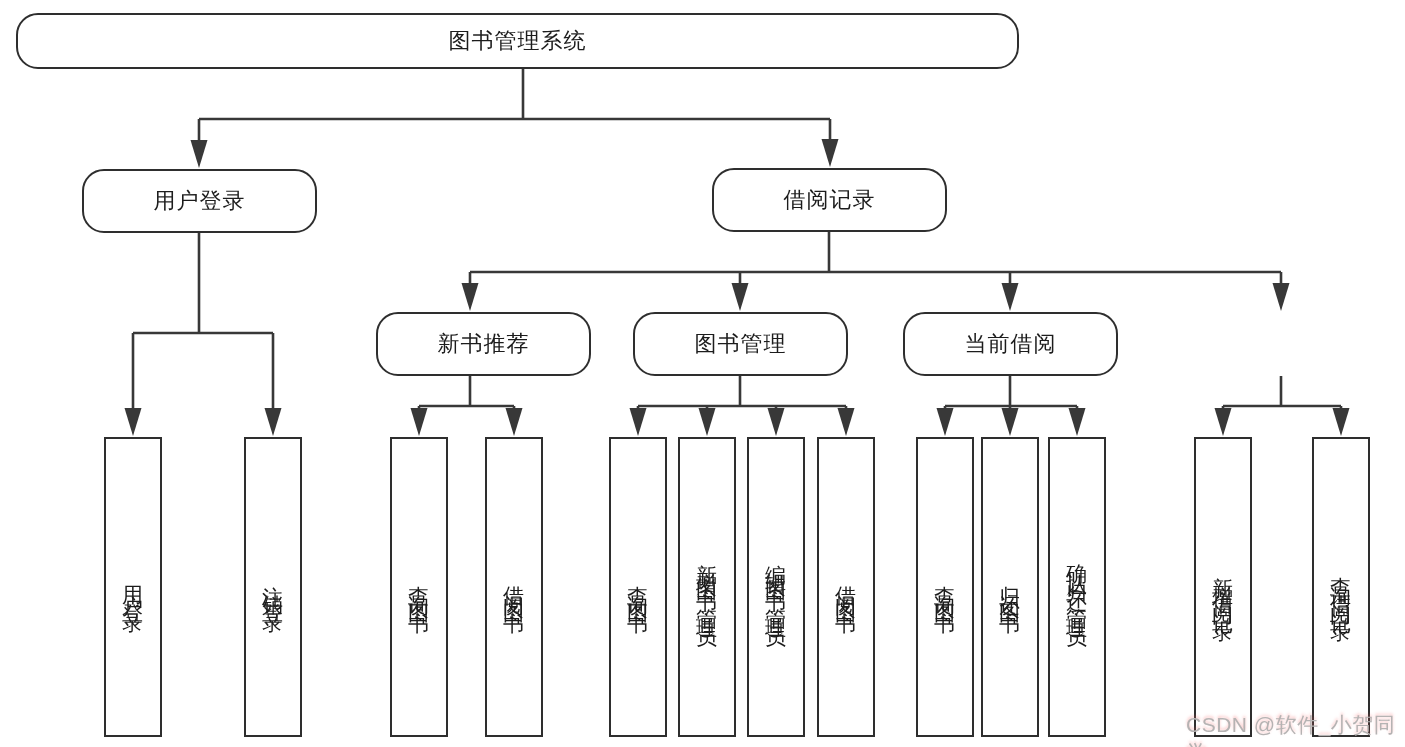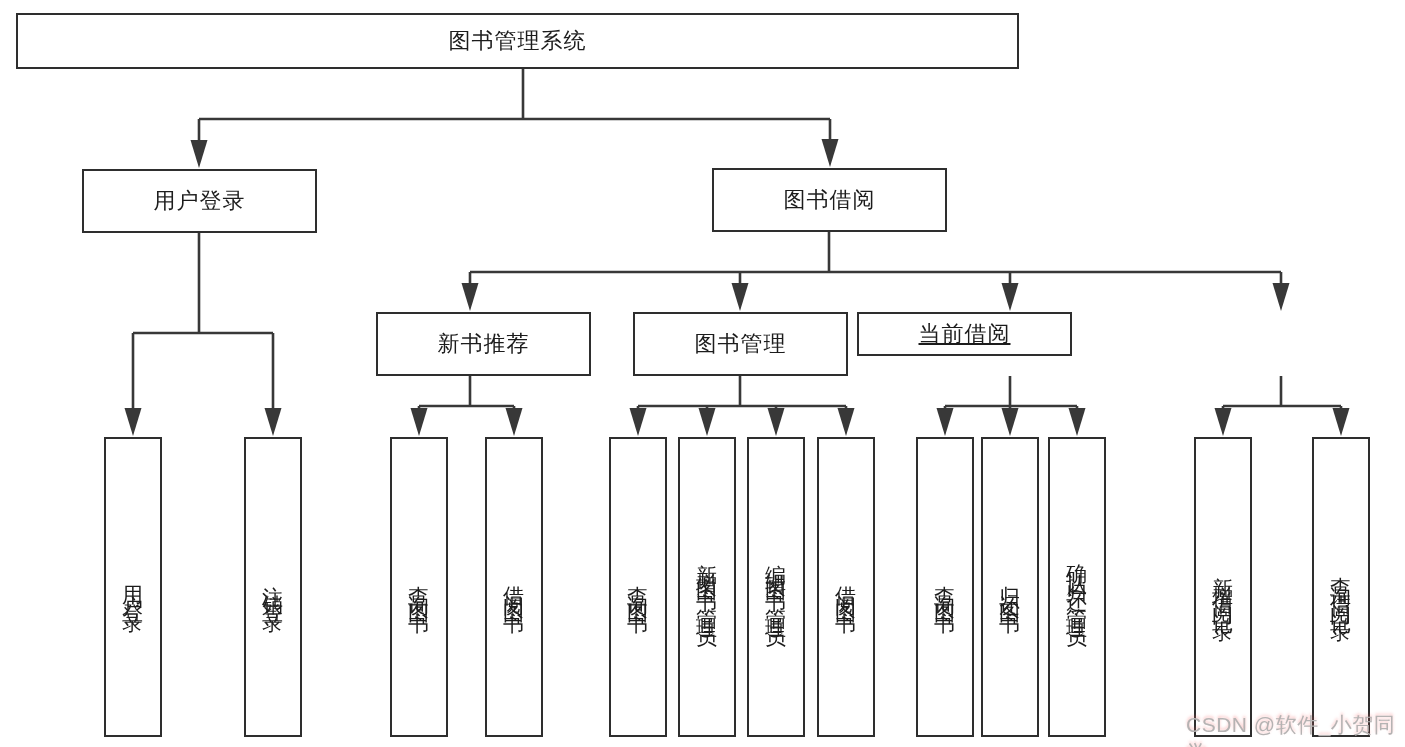--- a/index.html
+++ b/index.html
@@ -39,20 +39,21 @@
     align-items: center;
     justify-content: center;
     color: #1c1c1c;
     z-index: 2;
     text-align: center;
     white-space: nowrap;
   }
   .node.h {
     font-size: 22px;
     letter-spacing: 1px;
+    border-radius: 22px;
   }
   .node.v {
     writing-mode: vertical-rl;
     text-orientation: upright;
     font-size: 21px;
     letter-spacing: 9px;
     line-height: 1;
     white-space: normal;
   }
   .watermark {
@@ -115,30 +116,30 @@
   </svg>
 
   <div class="node h" style="left:16px; top:13px; width:1003px; height:56px;">
     <span>图书管理系统</span>
   </div>
 
   <div class="node h" style="left:82px; top:169px; width:235px; height:64px;">
     <span>用户登录</span>
   </div>
   <div class="node h" style="left:712px; top:168px; width:235px; height:64px;">
-    <span>图书借阅</span>
+    <span>借阅记录</span>
   </div>
 
   <div class="node h" style="left:376px; top:312px; width:215px; height:64px;">
     <span>新书推荐</span>
   </div>
   <div class="node h" style="left:633px; top:312px; width:215px; height:64px;">
     <span>图书管理</span>
   </div>
-  <div class="node h" style="left:857px; top:312px; width:215px; height:44px;text-decoration:underline;">
+  <div class="node h" style="left:903px; top:312px; width:215px; height:64px;">
     <span>当前借阅</span>
   </div>
 
   <div class="node v" style="left:104px; top:437px; width:58px; height:300px;">
     <span>用户登录</span>
   </div>
   <div class="node v" style="left:244px; top:437px; width:58px; height:300px;">
     <span>注销登录</span>
   </div>
 

